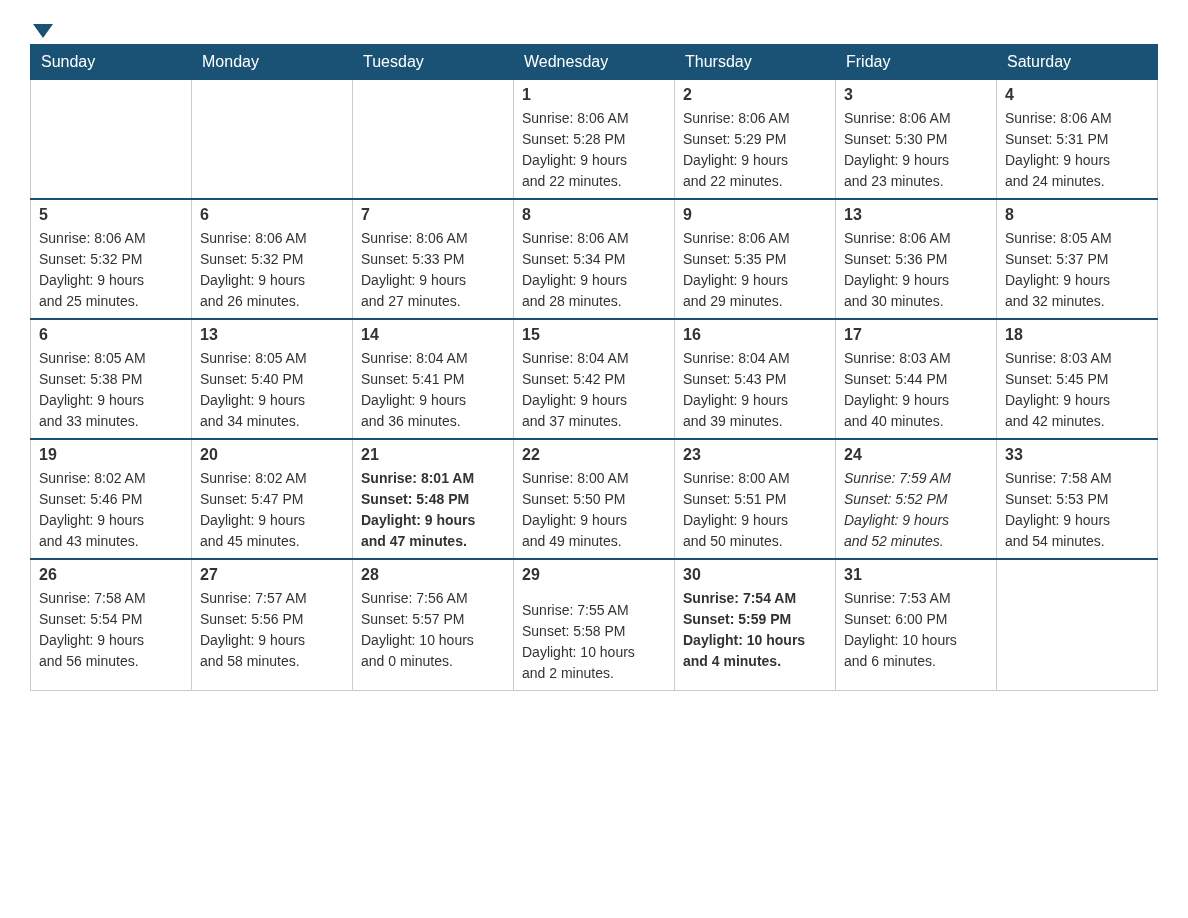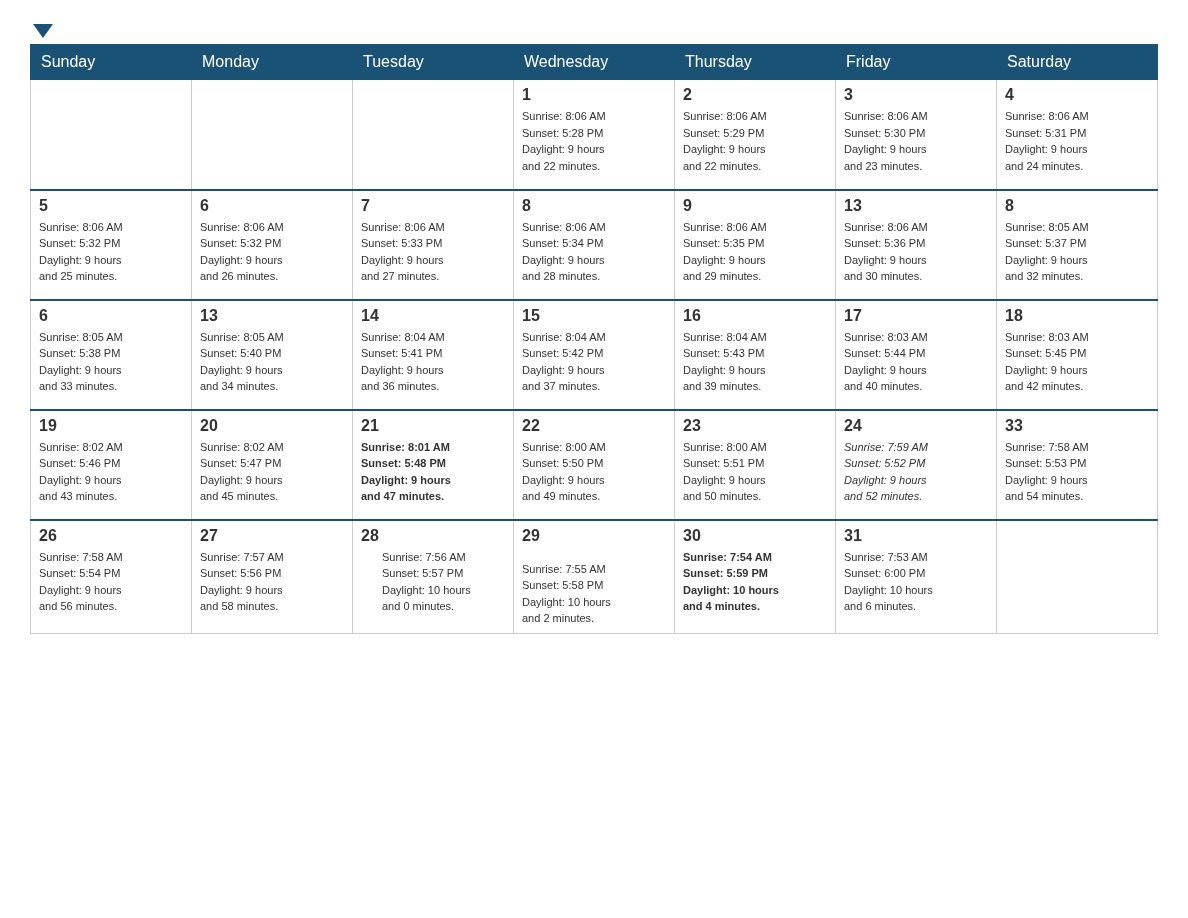--- a/index.html
+++ b/index.html
@@ -82,21 +82,21 @@
       font-size: 13px;
       color: #333;
     }
     .day-num {
       font-size: 16px;
       font-weight: bold;
       color: #333;
       margin-bottom: 4px;
     }
     .day-info {
-      font-size: 11px;
+      font-size: 14px;
       color: #333;
       line-height: 1.5;
     }
     .empty-cell {
       background: #fff;
     }
     .row-divider td {
       border-top: 2px solid #1a5276;
     }
   </style>
@@ -326,21 +326,21 @@
         </td>
         <td>
           <div class="day-num">27</div>
           <div class="day-info" style="white-space: pre-line;">Sunrise: 7:57 AM
 Sunset: 5:56 PM
 Daylight: 9 hours
 and 58 minutes.</div>
         </td>
         <td>
           <div class="day-num">28</div>
-          <div class="day-info" style="white-space: pre-line; margin-left: 21px;">Sunrise: 7:56 AM
+          <div class="day-info" style="white-space: pre-line;">Sunrise: 7:56 AM
 Sunset: 5:57 PM
 Daylight: 10 hours
 and 0 minutes.</div>
         </td>
         <td>
           <div class="day-num">29</div>
           <div class="day-info" style="white-space: pre-line; margin-top: 16px;">Sunrise: 7:55 AM
 Sunset: 5:58 PM
 Daylight: 10 hours
 and 2 minutes.</div>

